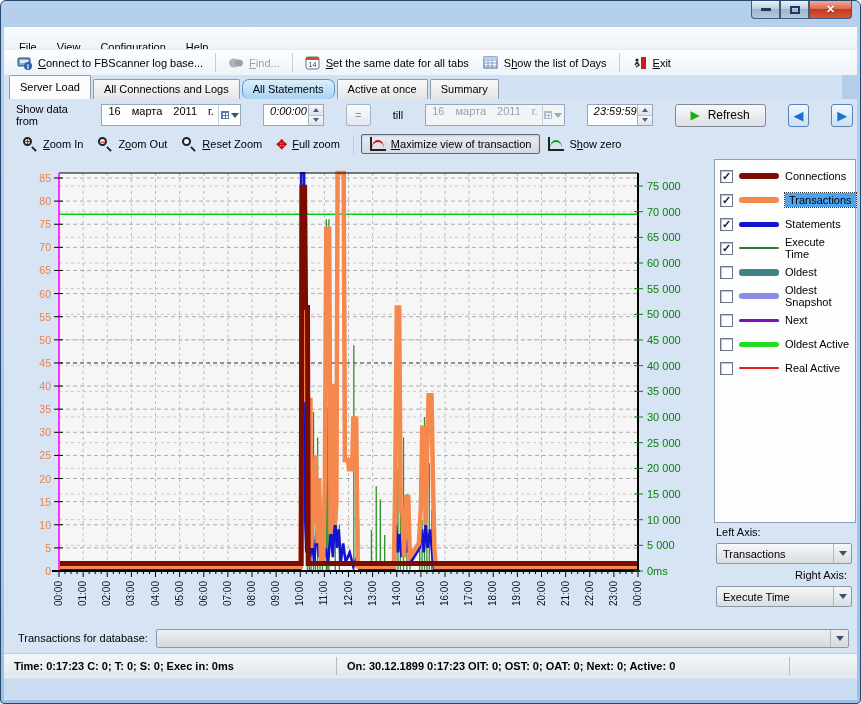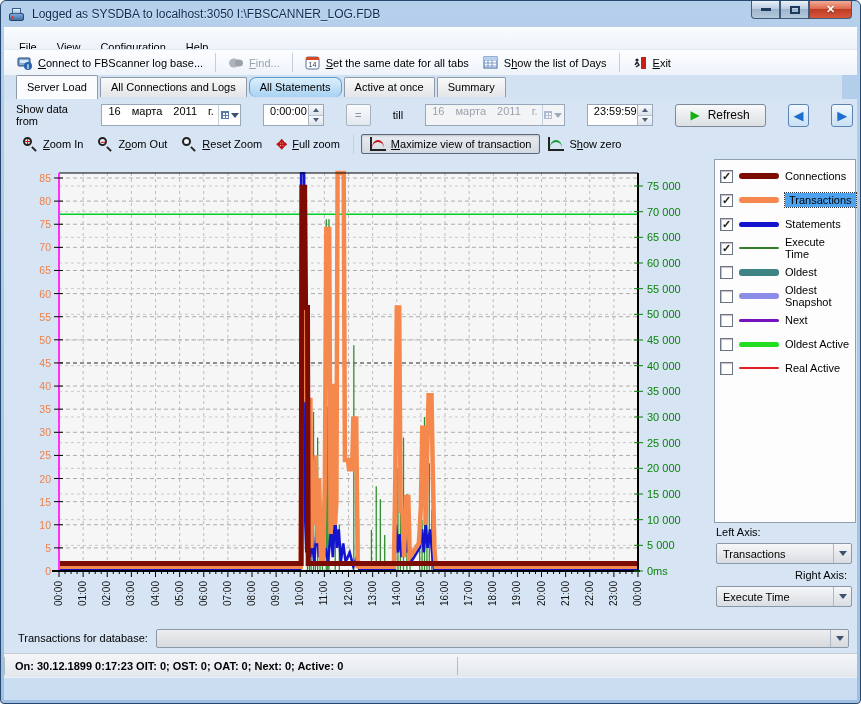--- a/index.html
+++ b/index.html
@@ -23,38 +23,38 @@
   
   .menubar{position:absolute;top:26px;left:3px;right:3px;height:22px;background:linear-gradient(#FBFDFE,#EDF2F9);display:flex;align-items:center;padding-left:5px;}
   .menu-item{padding:3px 10px 4px 10px;margin-top:19px;}
   .k{text-decoration:underline;}
   .toolbar{position:absolute;top:48px;left:3px;right:3px;height:26px;background:linear-gradient(#FDFEFF,#EEF3FA);display:flex;align-items:center;padding-left:6px;border-top:1px solid #E2EAF3;}
   .tbtn{display:flex;align-items:center;gap:5px;padding:3px 7px;border-radius:2px;white-space:nowrap;}
   .tbtn.disabled{color:#9AA2AC;}
   .tsep{width:1px;height:19px;background:#C2CEDB;margin:0 5px;flex:0 0 auto;}
   .icon16{width:16px;height:16px;flex:0 0 auto;position:relative;display:inline-block;}
   
-  .tabstrip{position:absolute;top:74px;left:3px;right:18px;height:24px;background:#D2E2F3;display:flex;align-items:center;padding-left:12px;}
+  .tabstrip{position:absolute;top:74px;left:3px;right:18px;height:24px;background:#D2E2F3;display:flex;align-items:flex-end;padding-left:5px;}
   .tab{height:20px;line-height:19px;padding:0 10px;background:linear-gradient(#F9F9F9,#E3E5E9);border:1px solid #8E9BAA;border-bottom:none;border-radius:2px 2px 0 0;margin-right:2px;white-space:nowrap;}
   .tab.active{height:24px;line-height:23px;background:#FBFCFD;position:relative;z-index:2;}
   .tab.hl{background:linear-gradient(#DCEFFC,#A8D2F2);border-color:#5E9CCE;border-radius:7px;}
   
   .main{position:absolute;top:98px;left:3px;right:3px;bottom:3px;background:#D6E4F4;}
   .row{position:absolute;display:flex;align-items:center;}
   .daterow{top:4px;left:12px;right:4px;height:24px;gap:22px;}
   .box{background:#fff;border:1px solid #97A8BC;display:flex;height:22px;}
   .datebox{width:168px;padding-left:6px;gap:4px;}
   .datebox .txt{flex:1;word-spacing:8px;}
   .datebox.disabled{background:#F2F4F6;color:#9AA2AC;}
   .dd-btn{width:22px;height:20px;border-left:1px solid #C4CFDC;display:flex;align-items:center;justify-content:center;gap:2px;}
   .grid-ico{width:8px;height:8px;background:
      linear-gradient(#fff,#fff) , #7A96C8;border:1px solid #5C7AA8;
      background-image:linear-gradient(#5C7AA8 1px,transparent 1px),linear-gradient(90deg,#5C7AA8 1px,transparent 1px);background-size:3px 3px;background-color:#fff;}
   .tri-down{width:0;height:0;border-left:4px solid transparent;border-right:4px solid transparent;border-top:5px solid #39536F;}
-  .timebox{width:72px;padding-left:6px;}
+  .timebox{width:72px;padding-left:6px;font-style:italic;}
   .timebox .txt{flex:1;}
   .spin{width:15px;height:20px;border-left:1px solid #A9B6C4;display:flex;flex-direction:column;}
   .spin div{flex:1;display:flex;align-items:center;justify-content:center;background:linear-gradient(#F7F9FB,#DDE4EC);}
   .spin .up{border-bottom:1px solid #B9C4D0;}
   .tri-up-s{width:0;height:0;border-left:3px solid transparent;border-right:3px solid transparent;border-bottom:4px solid #4A607A;}
   .tri-dn-s{width:0;height:0;border-left:3px solid transparent;border-right:3px solid transparent;border-top:4px solid #4A607A;}
   .eqbtn{width:30px;height:22px;border:1px solid #A5B2C0;background:linear-gradient(#FAFBFC,#E3E8EF);display:flex;align-items:center;justify-content:center;color:#8A94A0;border-radius:2px;}
   .refresh{width:110px;height:23px;border:1px solid #7E8A98;border-radius:3px;background:linear-gradient(#F8F9FA,#DCDFE3);display:flex;align-items:center;justify-content:center;gap:8px;font-size:12px;}
   .play{color:#12B212;font-size:12px;line-height:1;}
   .navbtn{width:26px;height:23px;border:1px solid #5B84B4;border-radius:3px;background:linear-gradient(#F2F8FD,#C9E0F4);display:flex;align-items:center;justify-content:center;color:#1E6FD0;font-size:13px;}
@@ -89,28 +89,20 @@
   .st-div{width:1px;height:18px;background:#B2BCC7;flex:0 0 auto;}
   .bottomstrip{position:absolute;top:578px;left:0;right:0;bottom:0;background:#CADDF1;border-top:1px solid #E8F0F8;}
   
   #chart-svg text{font-family:"Liberation Sans","DejaVu Sans",sans-serif;}
 </style>
 </head>
 <body>
 
 <div class="window">
 
-  <div class="titlebar">
-    <span class="app-icon">
-        <span class="base"></span>
-        <span class="top"></span>
-        <span class="dot"></span>
-      </span>
-    <span class="title-text">Logged as SYSDBA to localhost:3050 I:\FBSCANNER_LOG.FDB</span>
-  </div>
   <div class="winbtns">
     <div class="wbtn min">
         <span class="glyph-min"></span>
       </div>
     <div class="wbtn">
         <span class="glyph-max"></span>
       </div>
     <div class="wbtn close">
         <span>✕</span>
       </div>
@@ -640,19 +632,20 @@
       <span>Transactions for database:</span>
       <div class="db-combo">
         <span></span>
         <span class="arr" style="height:17px;display:flex;align-items:center;justify-content:center;width:18px;border-left:1px solid #AEB8C4">
             <span class="tri-down"></span>
           </span>
       </div>
     </div>
 
     <div class="statusbar">
+      <div class="st-sec s1">Time: 0:17:23 C: 0; T: 0; S: 0; Exec in: 0ms</div>
       <div class="st-div"></div>
       <div class="st-sec" style="width:452px;flex:0 0 auto">On: 30.12.1899 0:17:23 OIT: 0; OST: 0; OAT: 0; Next: 0; Active: 0</div>
       <div class="st-div"></div>
     </div>
     <div class="bottomstrip"></div>
   </div>
 </div>
 
 </body></html>

